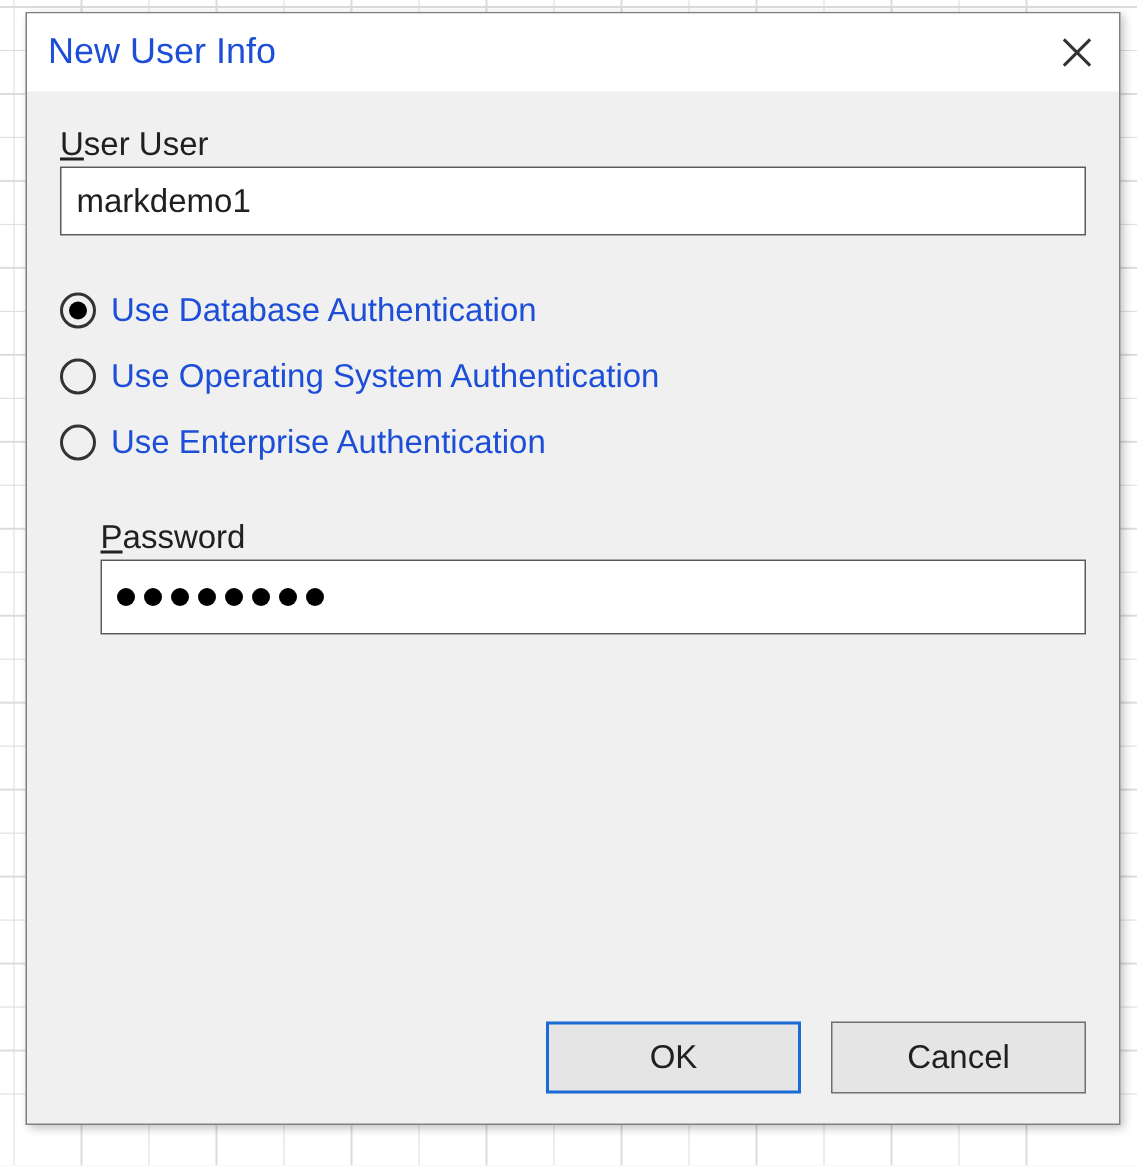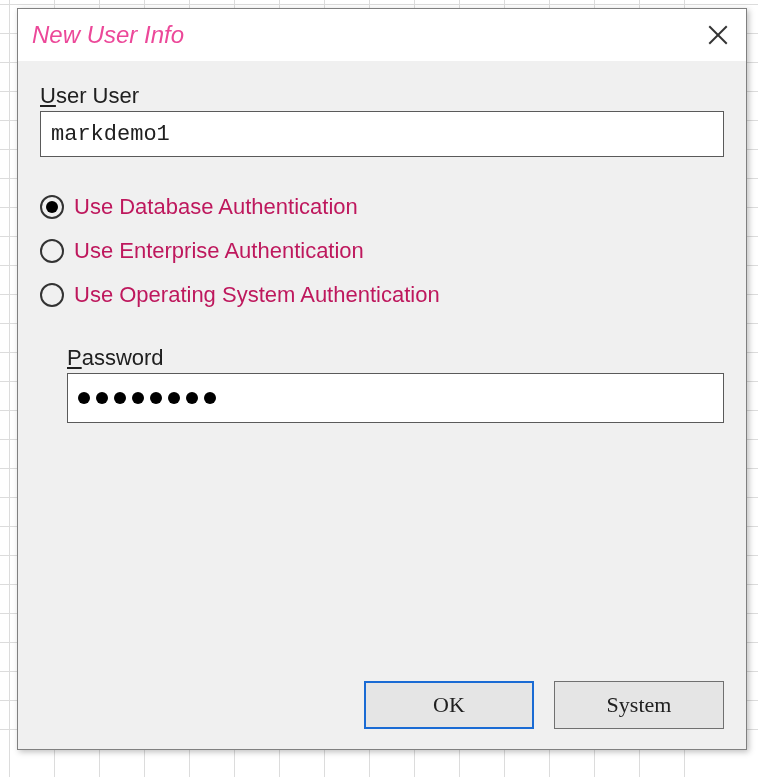--- a/index.html
+++ b/index.html
@@ -40,22 +40,21 @@
     .titlebar {
       height: 52px;
       background: #ffffff;
       display: flex;
       align-items: center;
       justify-content: space-between;
       padding: 0 6px 0 14px;
     }
     .title-text {
       font-size: 24px;
-      color: #ec4899;
-      font-style: italic;
+      color: #1d4ed8;
     }
     .close-btn {
       width: 44px;
       height: 44px;
       display: flex;
       align-items: center;
       justify-content: center;
       cursor: pointer;
     }
     .close-btn svg { width: 20px; height: 20px; }
@@ -74,21 +73,21 @@
     .text-input {
       width: 100%;
       height: 46px;
       border: 1px solid #5a5a5a;
       background: #ffffff;
       font-size: 22px;
       padding: 0 10px;
       color: #202020;
       margin-bottom: 28px;
       outline: none;
-      font-family: Liberation Mono, monospace;
+      font-family: Liberation Sans, sans-serif;
     }
     .radio-group {
       margin-bottom: 28px;
     }
     .radio-row {
       display: flex;
       align-items: center;
       height: 44px;
       cursor: pointer;
     }
@@ -104,21 +103,21 @@
       flex-shrink: 0;
     }
     .radio-dot {
       width: 12px;
       height: 12px;
       border-radius: 50%;
       background: #000;
     }
     .radio-label {
       font-size: 22px;
-      color: #be185d;
+      color: #1d4ed8;
     }
     .pw-block { margin-bottom: 22px; padding-left: 27px; }
     .pw-input {
       width: 100%;
       height: 50px;
       border: 1px solid #5a5a5a;
       background: #ffffff;
       padding: 0 10px;
       display: flex;
       align-items: center;
@@ -143,21 +142,20 @@
       background: #000;
       margin-left: 1px;
       vertical-align: middle;
     }
     .button-row {
       display: flex;
       justify-content: flex-end;
       gap: 20px;
       margin-top: auto;
       padding-top: 20px;
-      font-family: Liberation Serif, serif;
     }
     .btn {
       width: 170px;
       height: 48px;
       background: #e5e5e5;
       border: 1px solid #707070;
       font-size: 22px;
       color: #202020;
       display: flex;
       align-items: center;
@@ -193,25 +191,25 @@
 
     <div class="radio-group">
       <div class="radio-row">
         <span class="radio-circle">
             <span class="radio-dot"></span>
           </span>
         <span class="radio-label">Use Database Authentication</span>
       </div>
       <div class="radio-row">
         <span class="radio-circle"></span>
-        <span class="radio-label">Use Enterprise Authentication</span>
+        <span class="radio-label">Use Operating System Authentication</span>
       </div>
       <div class="radio-row">
         <span class="radio-circle"></span>
-        <span class="radio-label">Use Operating System Authentication</span>
+        <span class="radio-label">Use Enterprise Authentication</span>
       </div>
     </div>
 
     <div class="pw-block">
       <div class="field-label">
         <span class="ul">P</span><span>assword</span>
       </div>
       <div class="pw-input">
         <span class="dotchar"></span>
           <span class="dotchar"></span>
@@ -220,17 +218,17 @@
           <span class="dotchar"></span>
           <span class="dotchar"></span>
           <span class="dotchar"></span>
           <span class="dotchar"></span>
       </div>
     </div>
 
 
     <div class="button-row">
       <div class="btn primary">OK</div>
-      <div class="btn">System</div>
+      <div class="btn">Cancel</div>
     </div>
 
   </div>
 </div>
 
 </body></html>

